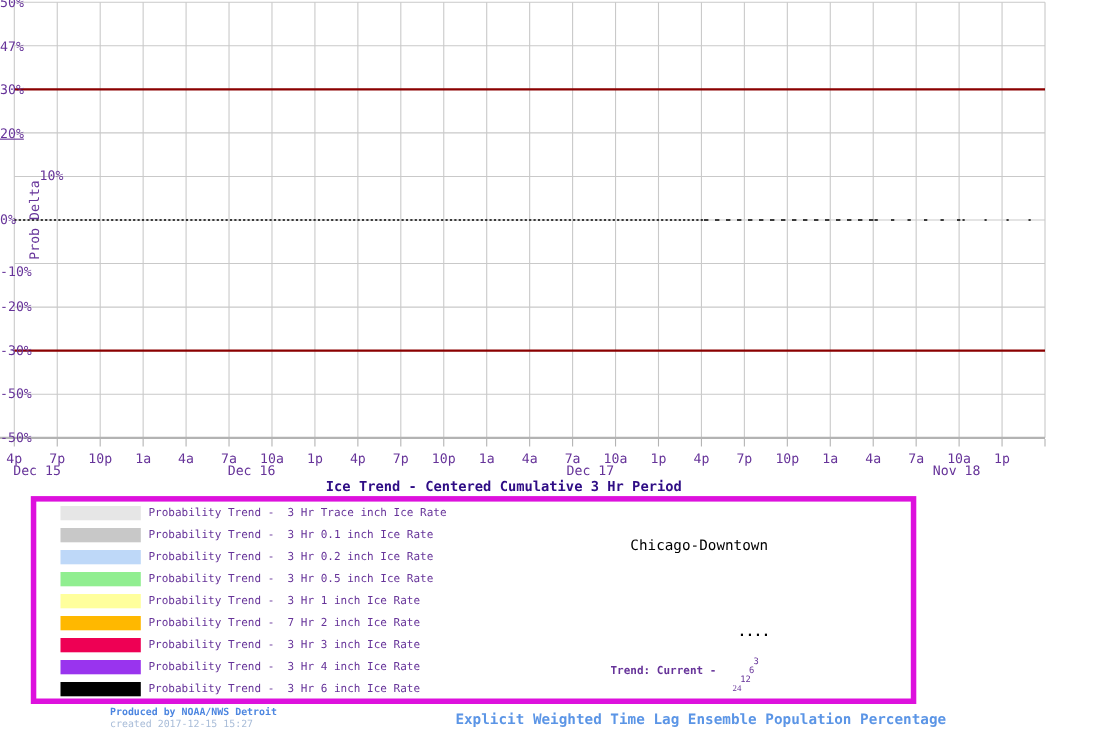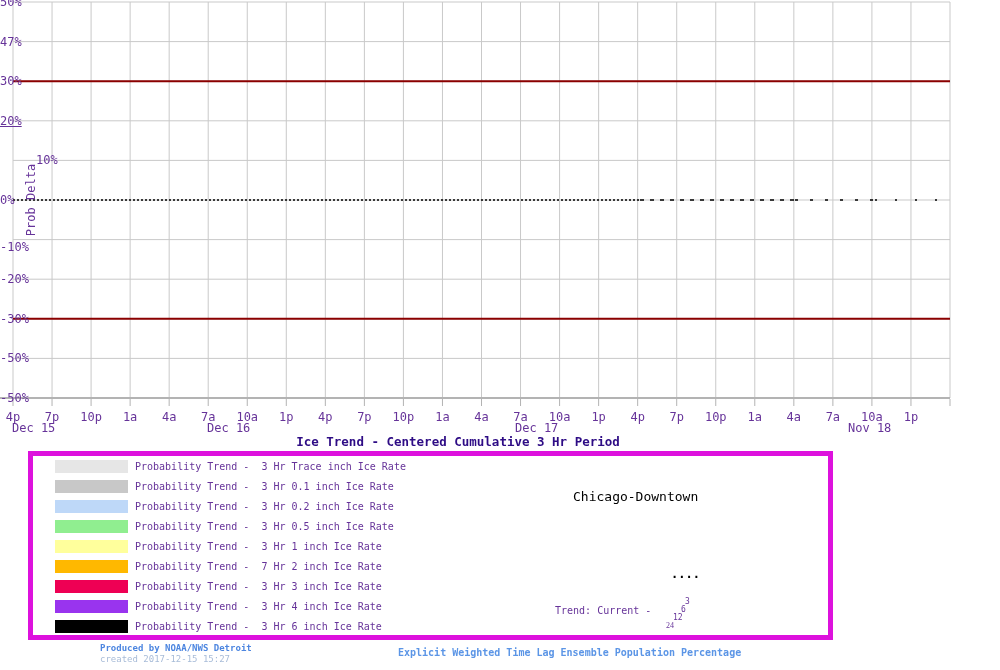--- a/index.html
+++ b/index.html
@@ -43,33 +43,34 @@
     position:absolute;left:540px;top:33px;font-size:13px;color:#000000;
     white-space:pre;
   }
   #trend-dots{
     position:absolute;left:638px;top:113px;font-size:12px;font-weight:bold;
     color:#000000;letter-spacing:0;line-height:10px;white-space:pre;
   }
   #trend-label{
     position:absolute;left:522px;top:149px;font-size:10px;color:#663399;
     white-space:pre;
+    font-weight:bold;
   }
   .lag-num{
     position:absolute;font-size:8px;line-height:8px;color:#663399;white-space:pre;
   }
   #footer-produced{
     position:absolute;left:100px;top:643px;font-size:9px;font-weight:bold;
     color:#4d86e0;white-space:pre;
   }
   #footer-created{
     position:absolute;left:100px;top:654px;font-size:9px;color:#a8bcd8;white-space:pre;
   }
   #footer-method{
-    position:absolute;left:398px;top:647px;font-size:10px;font-weight:bold;
+    position:absolute;left:414px;top:647px;font-size:13px;font-weight:bold;
     color:#5b95e6;white-space:pre;
   }
 </style>
 </head>
 <body>
 
 <svg id="plot-svg" width="1000" height="432">
     <line x1="13" y1="2" x2="950" y2="2" stroke="#c9c9c9" stroke-width="1"></line>
     <line x1="13" y1="41.6" x2="950" y2="41.6" stroke="#c9c9c9" stroke-width="1"></line>
     <line x1="13" y1="81.2" x2="950" y2="81.2" stroke="#c9c9c9" stroke-width="1"></line>

